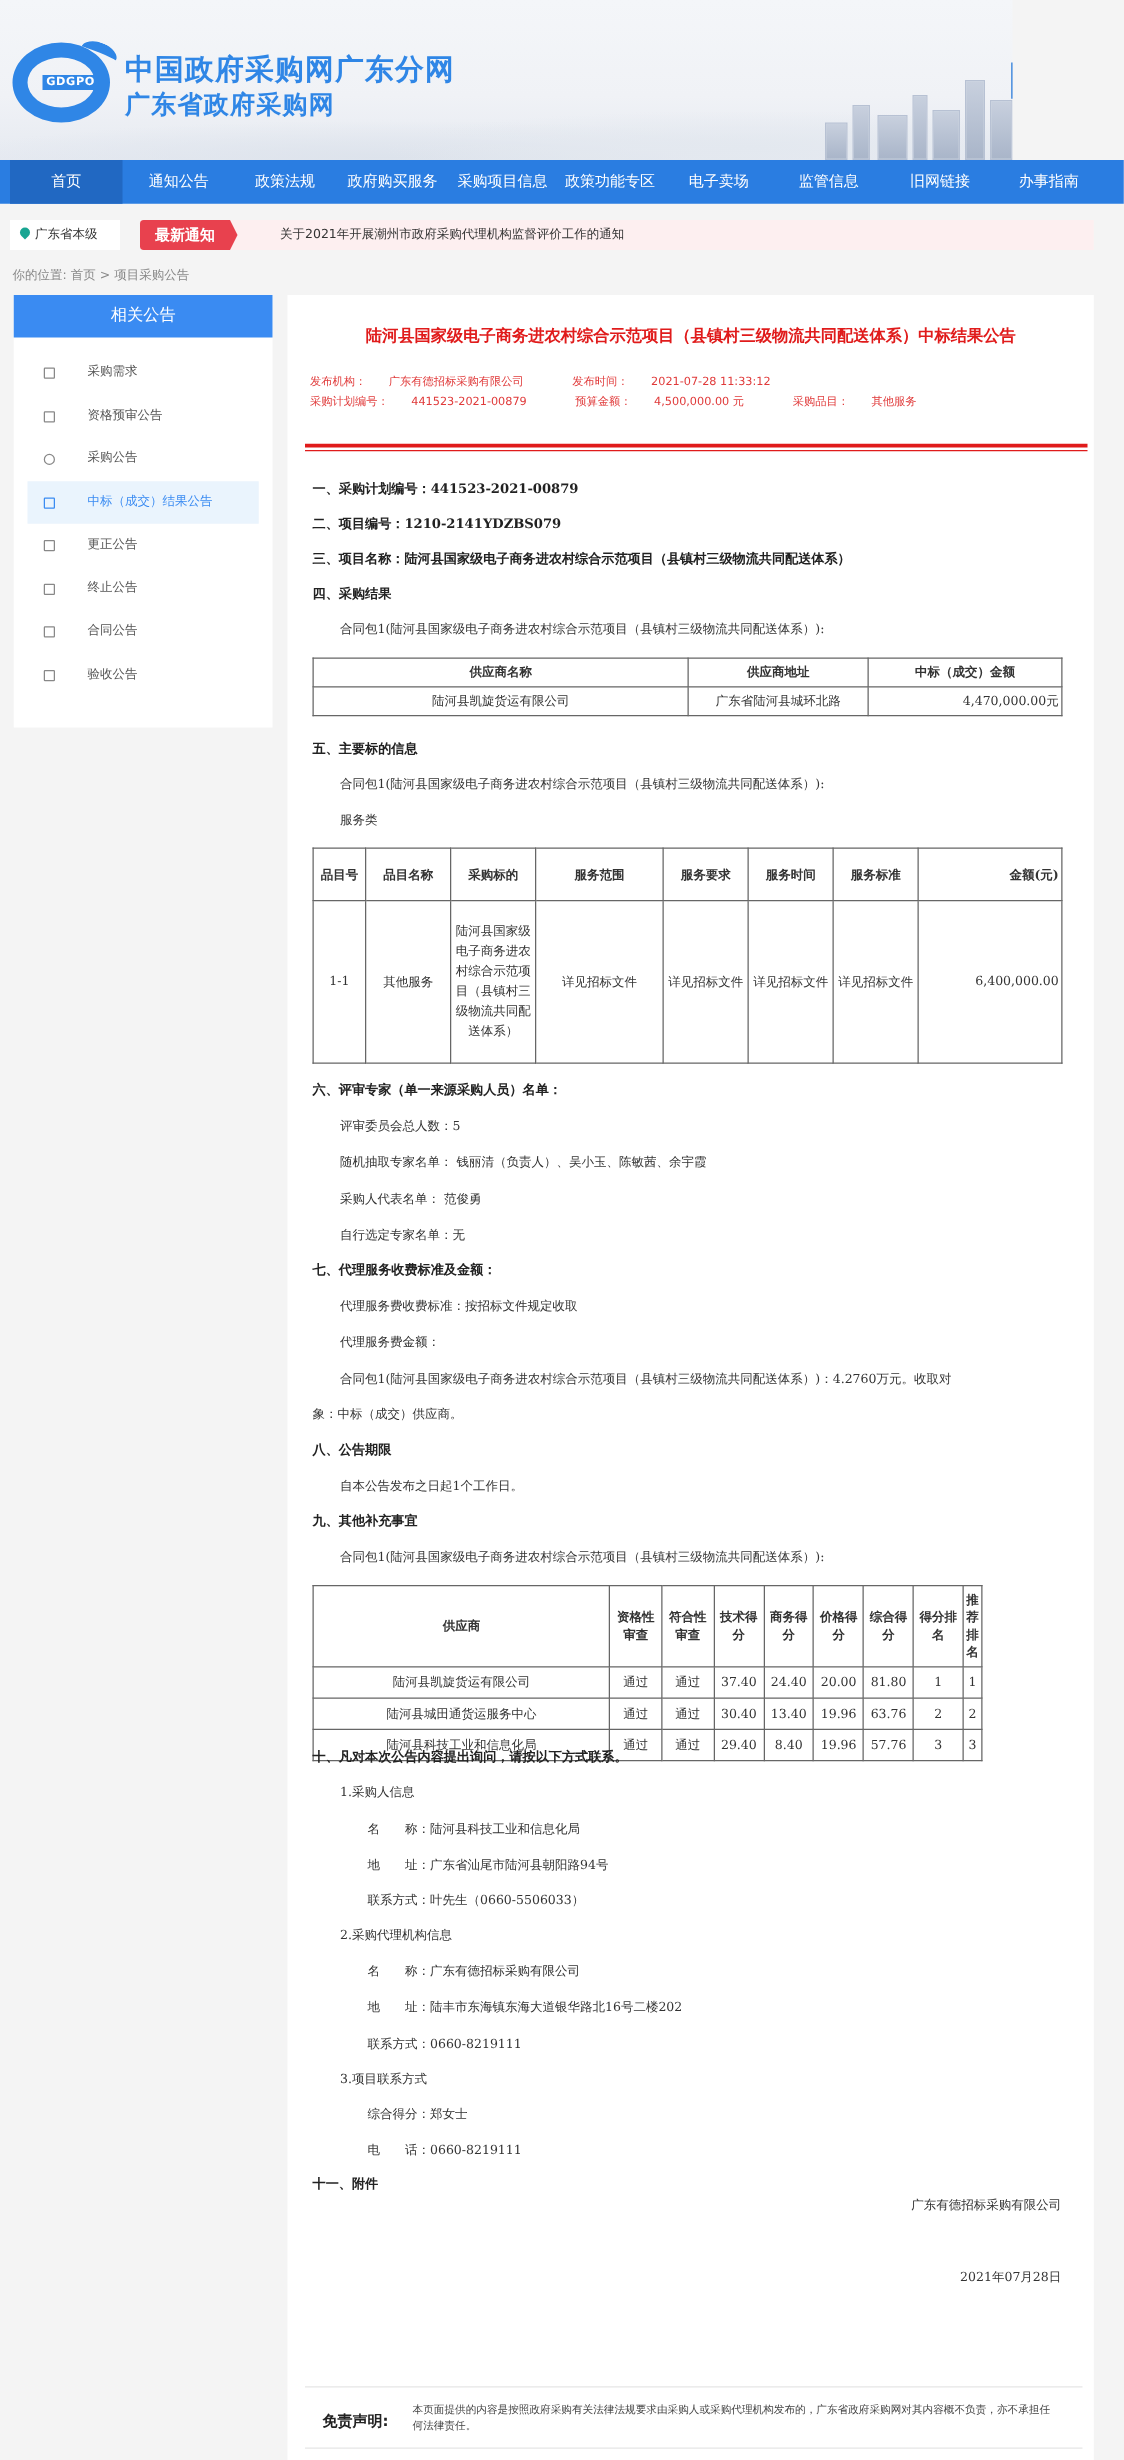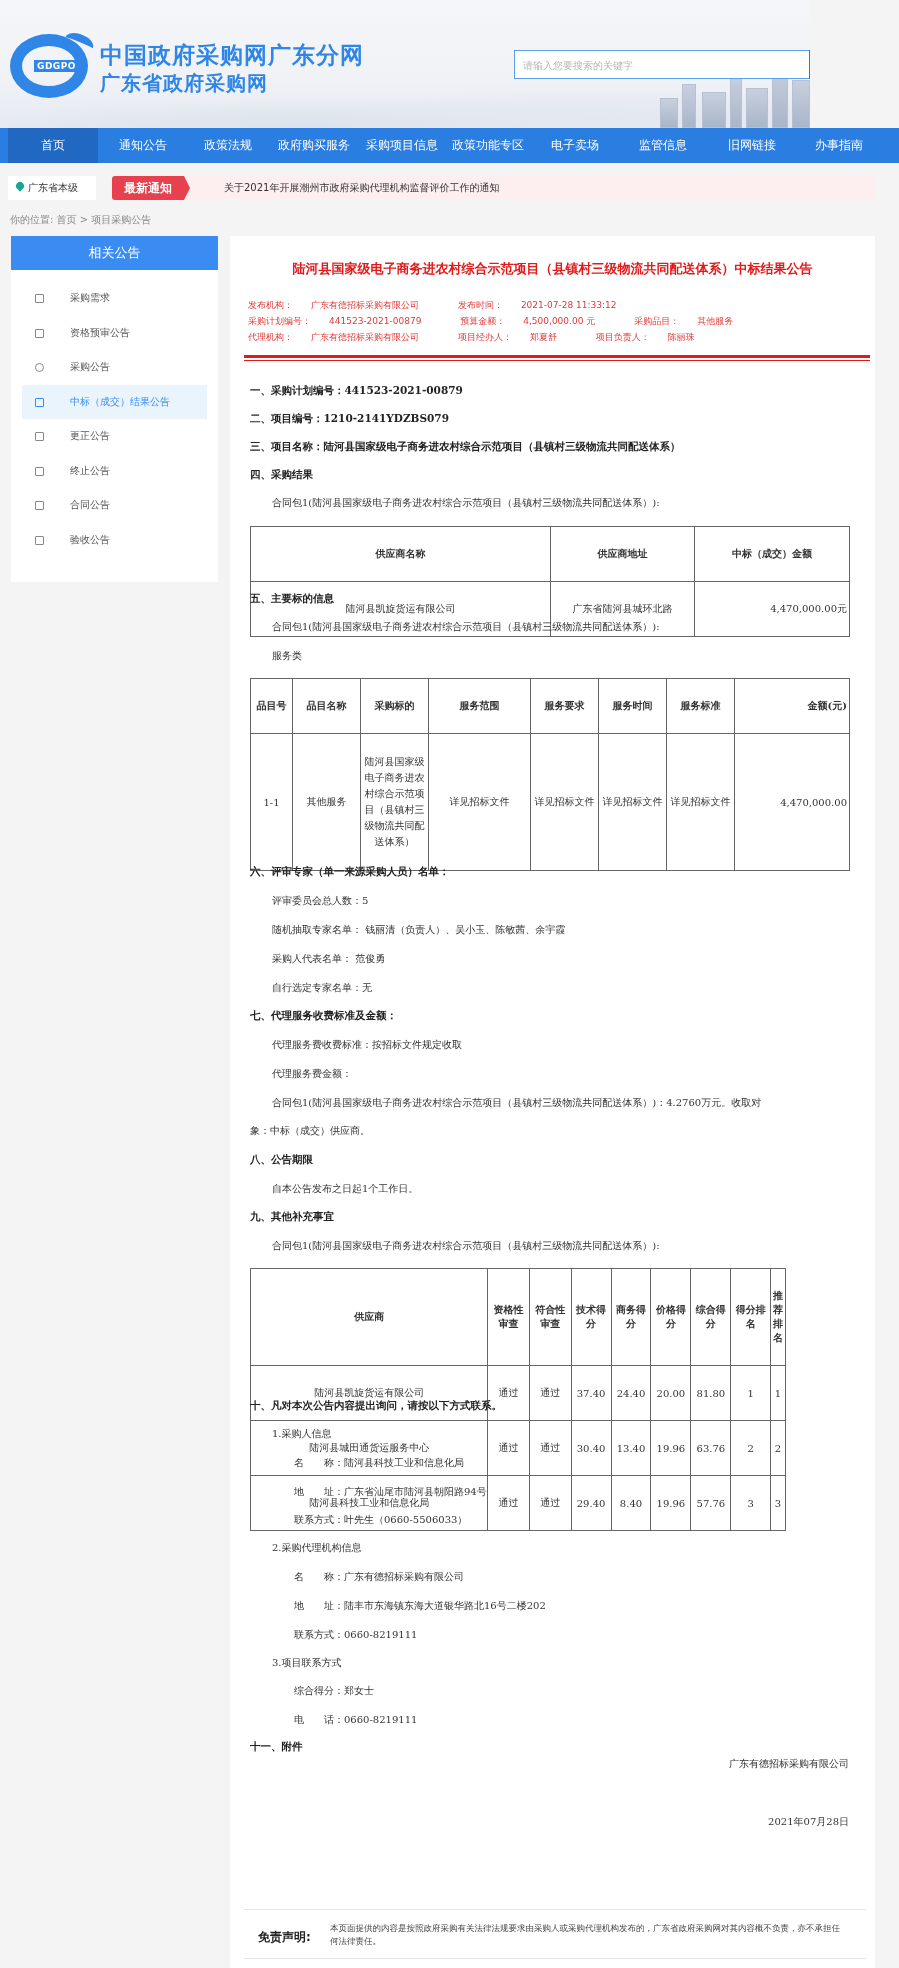--- a/index.html
+++ b/index.html
@@ -58,21 +58,21 @@
   .title { position: absolute; left: 0; width: 645px; top: 24px; text-align: center; font-size: 13px; font-weight: bold; color: #e01b1b; }
   .meta { position: absolute; left: 0; width: 645px; text-align: left; font-size: 9px; color: #e03a3a; }
   .meta span { margin: 0 9px; }
   .red-rule { position: absolute; left: 12px; width: 480px; height: 3px; background: #e01b1b; top: 119px; width: 478px; }
   .red-rule2 { position: absolute; left: 12px; width: 478px; height: 1px; background: #e01b1b; top: 124px; }
 
   .body { position: absolute; left: 20px; top: 0; width: 600px; font-family: "DejaVu Serif", "Liberation Serif", serif; font-size: 10px; color: #333; }
   .h { position: absolute; left: 0; font-weight: bold; font-size: 10.5px; color: #222; white-space: nowrap; }
   .p { position: absolute; white-space: nowrap; }
   table { position: absolute; border-collapse: collapse; font-size: 10px; }
-  td, th { border: 1px solid #666; text-align: center; vertical-align: middle; padding: 20px 2px; }
+  td, th { border: 1px solid #666; text-align: center; vertical-align: middle; padding: 4px 2px; }
   th { font-weight: bold; }
 
   .sign { position: absolute; right: 26px; font-size: 10px; font-family: "DejaVu Serif", serif; }
   .disc-line { position: absolute; left: 14px; width: 622px; height: 1px; background: #e6e6e6; }
   .disc-label { position: absolute; left: 28px; top: 1696px; font-size: 12px; font-weight: bold; color: #222; }
   .disc-text { position: absolute; left: 100px; top: 1688px; width: 515px; font-size: 8.5px; color: #444; line-height: 13px; }
 </style>
 </head>
 <body>
 
@@ -88,21 +88,20 @@
     <div style="left:122px;width:16px;height:64px"></div>
     <div style="left:142px;width:18px;height:48px"></div>
   </div>
   <div class="logo">
     <div class="logo-ring"></div>
     <div class="logo-tail"></div>
     <div class="logo-text">GDGPO</div>
   </div>
   <div class="site-title">中国政府采购网广东分网</div>
   <div class="site-sub">广东省政府采购网</div>
-  <div class="search-box">请输入您要搜索的关键字</div>
   <div class="search-btn">搜索</div>
 </div>
 
 <div class="nav">
   <div class="nav-item active" style="width:90px">首页</div>
   <div class="nav-item" style="width:90px">通知公告</div>
   <div class="nav-item" style="width:80px">政策法规</div>
   <div class="nav-item" style="width:92px">政府购买服务</div>
   <div class="nav-item" style="width:84px">采购项目信息</div>
   <div class="nav-item" style="width:88px">政策功能专区</div>
@@ -146,25 +145,20 @@
 
   <div class="meta" style="top:63px">
     <span><span>发布机构：</span><span>广东有德招标采购有限公司</span></span>
     <span><span>发布时间：</span><span>2021-07-28 11:33:12</span></span>
   </div>
   <div class="meta" style="top:79px">
     <span><span>采购计划编号：</span><span>441523-2021-00879</span></span>
     <span><span>预算金额：</span><span>4,500,000.00 元</span></span>
     <span><span>采购品目：</span><span>其他服务</span></span>
   </div>
-  <div class="meta" style="top:95px">
-    <span><span>代理机构：</span><span>广东有德招标采购有限公司</span></span>
-    <span><span>项目经办人：</span><span>郑夏舒</span></span>
-    <span><span>项目负责人：</span><span>陈丽珠</span></span>
-  </div>
   <div class="red-rule" style="left:14px;width:626px"></div>
   <div class="red-rule2" style="left:14px;width:626px"></div>
 
   <div class="body">
     <div class="h" style="top:148px">一、采购计划编号：441523-2021-00879</div>
     <div class="h" style="top:176px">二、项目编号：1210-2141YDZBS079</div>
     <div class="h" style="top:204px">三、项目名称：陆河县国家级电子商务进农村综合示范项目（县镇村三级物流共同配送体系）</div>
     <div class="h" style="top:232px">四、采购结果</div>
     <div class="p" style="left:22px;top:260px">合同包1(陆河县国家级电子商务进农村综合示范项目（县镇村三级物流共同配送体系）):</div>
 
@@ -200,21 +194,21 @@
         <th style="text-align:right">金额(元)</th>
       </tr>
       <tr style="height:130px">
         <td>1-1</td>
         <td>其他服务</td>
         <td style="line-height:16px">陆河县国家级电子商务进农村综合示范项目（县镇村三级物流共同配送体系）</td>
         <td>详见招标文件</td>
         <td>详见招标文件</td>
         <td>详见招标文件</td>
         <td>详见招标文件</td>
-        <td style="text-align:right">4,470,000.00</td>
+        <td style="text-align:right">6,400,000.00</td>
       </tr>
     </tbody>
       </table>
 
     <div class="h" style="top:629px">六、评审专家（单一来源采购人员）名单：</div>
     <div class="p" style="left:22px;top:658px">评审委员会总人数：5</div>
     <div class="p" style="left:22px;top:687px">随机抽取专家名单： 钱丽清（负责人）、吴小玉、陈敏茜、余宇霞</div>
     <div class="p" style="left:22px;top:716px">采购人代表名单： 范俊勇</div>
     <div class="p" style="left:22px;top:745px">自行选定专家名单：无</div>
 

